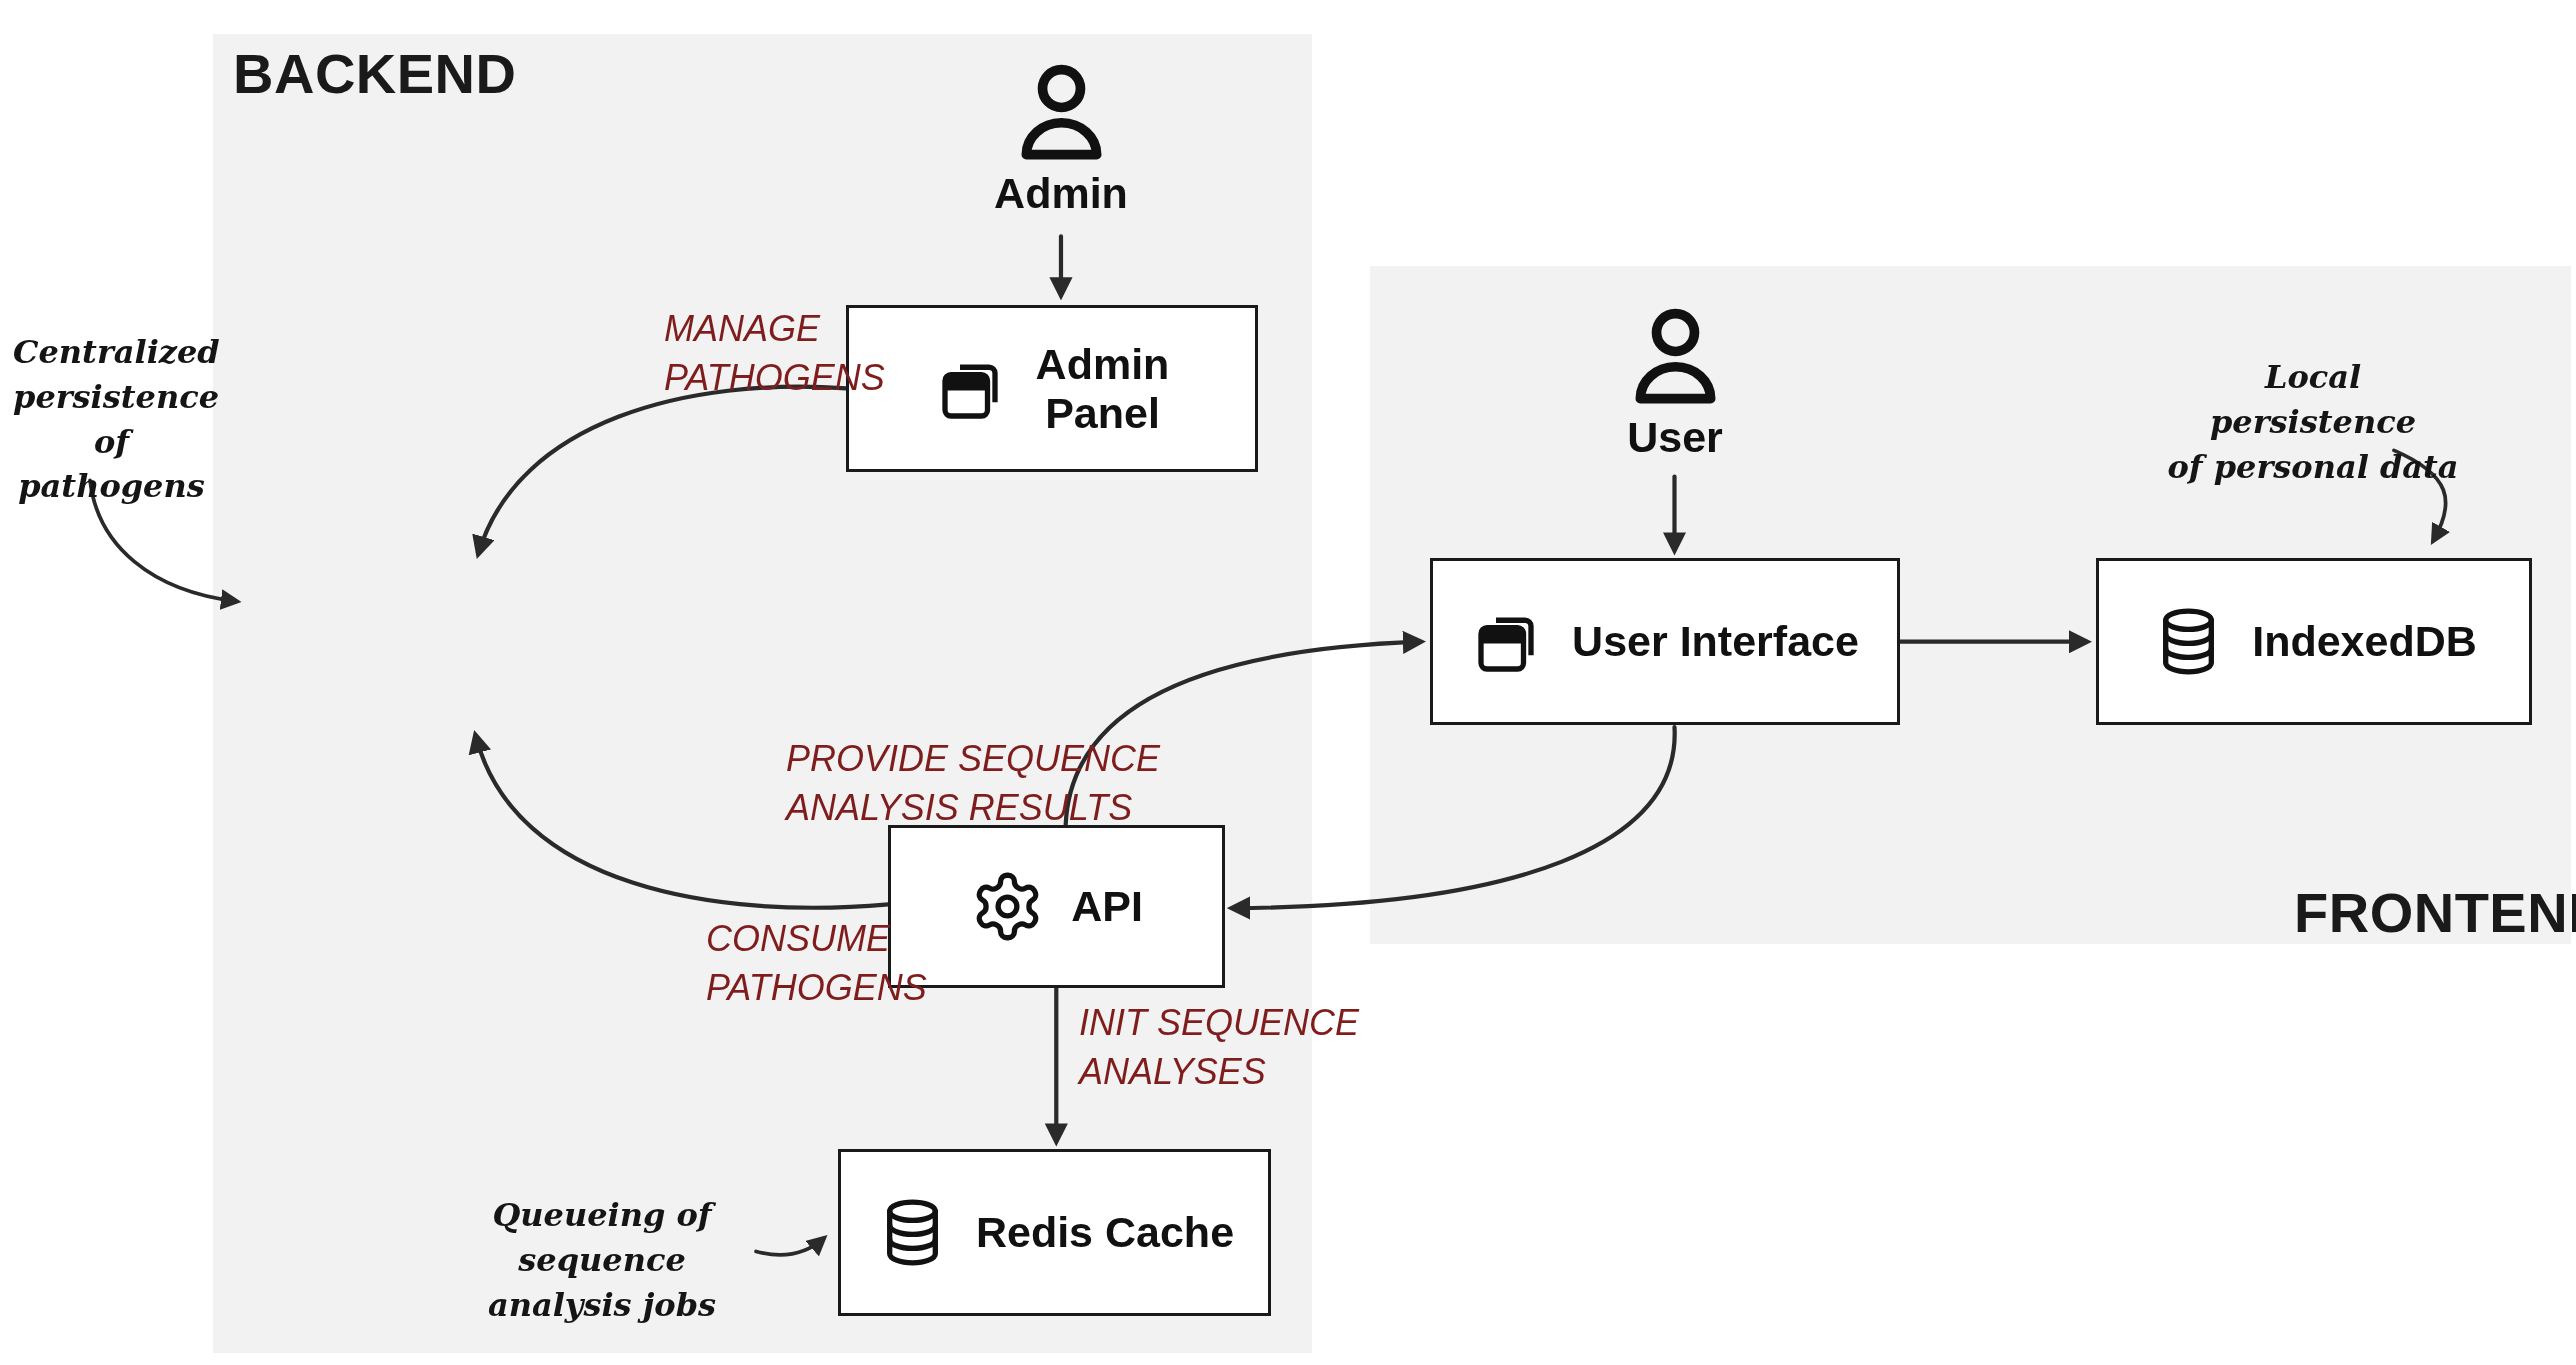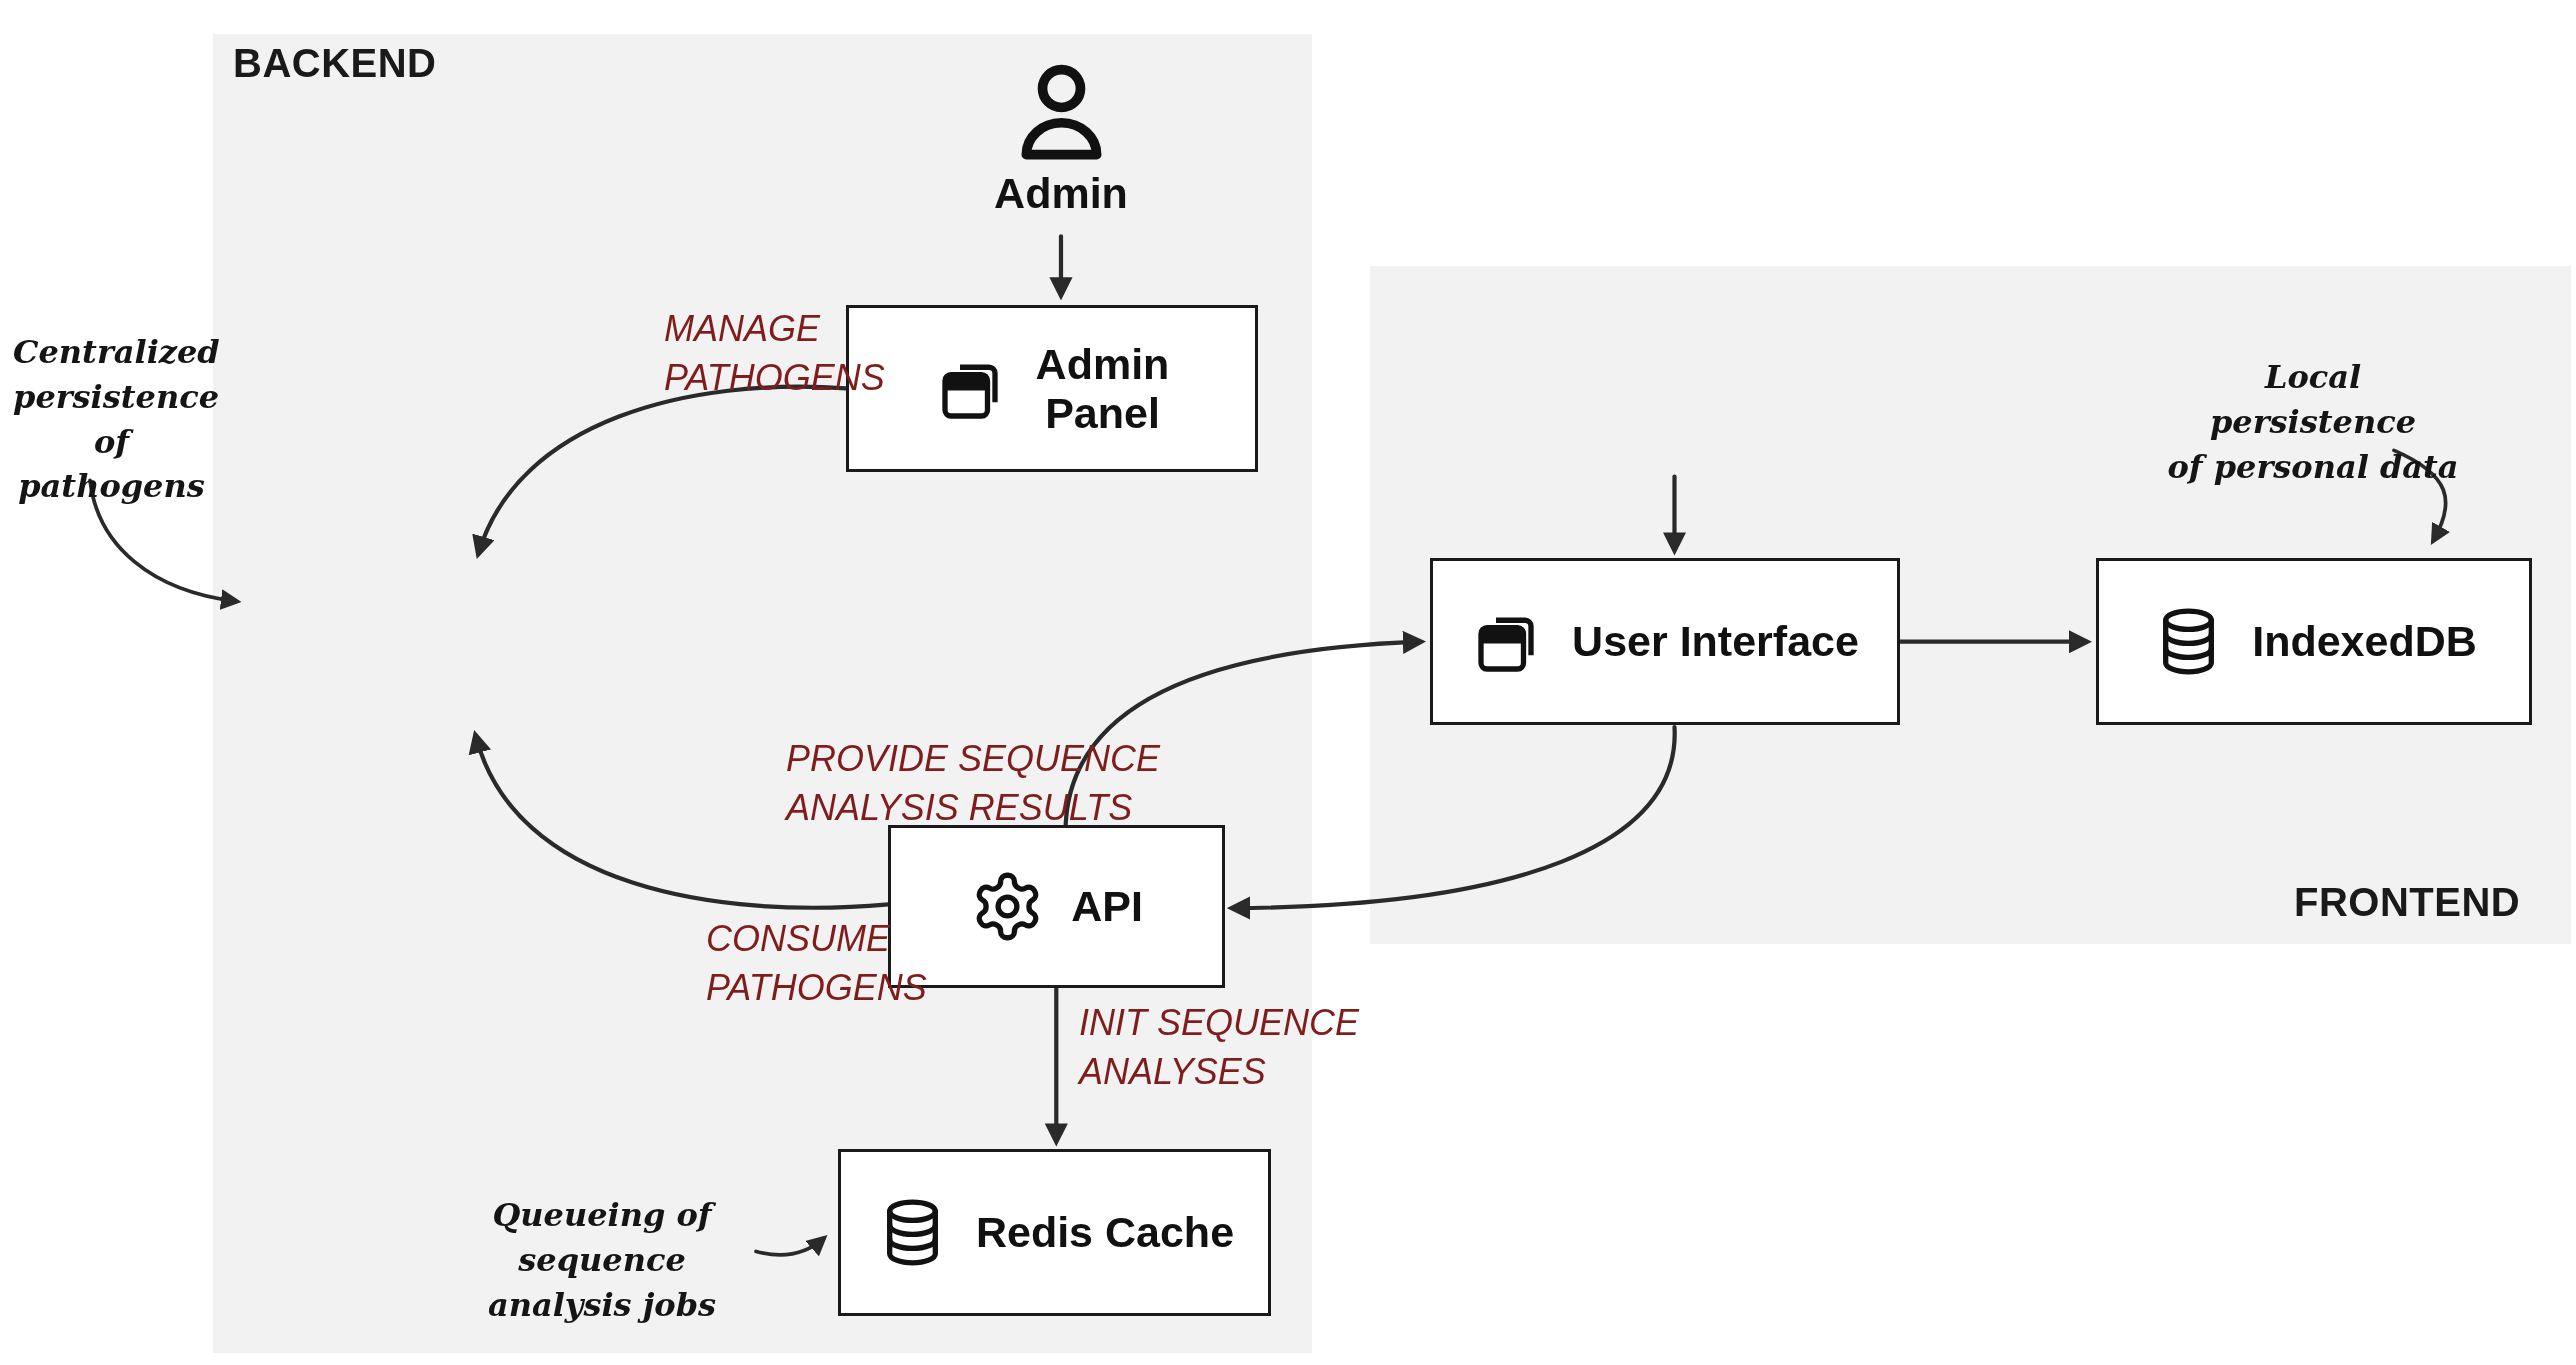--- a/index.html
+++ b/index.html
@@ -1,21 +1,21 @@
 <!DOCTYPE html>
 <html style="font-size:15px"><head>
 <meta charset="utf-8">
 <style>
   html,body{margin:0;padding:0;background:#ffffff;}
   .stage{
     position:relative;width:2576px;height:1366px;background:#ffffff;
     font-family:"Liberation Sans",sans-serif;color:#111;overflow:hidden;
   }
   .region{position:absolute;background:#f2f2f2;}
-  .region-label{position:absolute;font-size:40px;font-weight:800;letter-spacing:0.5px;color:#1a1a1a;}
+  .region-label{position:absolute;font-size:56px;font-weight:800;letter-spacing:0.5px;color:#1a1a1a;}
   svg.wires{position:absolute;left:0;top:0;pointer-events:none;}
   .node{
     position:absolute;background:#ffffff;border:3.8px solid #1a1a1a;
     display:flex;align-items:center;justify-content:center;gap:26px;box-sizing:border-box;
   }
   .nlabel{font-size:43px;font-weight:700;line-height:1.12;text-align:center;color:#111;}
   .nicon svg{display:block;}
   .actor{position:absolute;display:flex;flex-direction:column;align-items:center;}
   .actor-label{font-size:43px;font-weight:700;margin-top:0px;color:#111;}
   .edge-label{position:absolute;font-size:36px;font-style:italic;color:#7f1d1d;line-height:1.35;}
@@ -62,20 +62,29 @@
   <div class="actor" style="left:967px;top:58px;width:188px;">
     <span class="nicon">
       <svg width="111" height="111" viewBox="0 0 24 24" fill="none" stroke="#111" stroke-width="2.1" stroke-linecap="round" stroke-linejoin="round">
         <circle cx="12" cy="6.6" r="4.1"></circle>
         <path d="M4.4 20.9 a7.6 6.9 0 0 1 15.2 0 z"></path>
       </svg>
     </span>
     <span class="actor-label">Admin</span>
   </div>
 
+  <div class="actor" style="left:1581px;top:302px;width:188px;">
+    <span class="nicon">
+      <svg width="111" height="111" viewBox="0 0 24 24" fill="none" stroke="#111" stroke-width="2.1" stroke-linecap="round" stroke-linejoin="round">
+        <circle cx="12" cy="6.6" r="4.1"></circle>
+        <path d="M4.4 20.9 a7.6 6.9 0 0 1 15.2 0 z"></path>
+      </svg>
+    </span>
+    <span class="actor-label">User</span>
+  </div>
 
   <div class="node" style="left:846px;top:305px;width:412px;height:167px;">
     <span class="nicon">
       <svg width="75" height="75" viewBox="0 0 24 24" fill="none" stroke="#111" stroke-width="1.7" stroke-linejoin="round">
         <path d="M8 5.2 h9.3 a1.9 1.9 0 0 1 1.9 1.9 v9.3"></path>
         <rect x="3.2" y="7.6" width="13.6" height="13.2" rx="1.9"></rect>
         <path d="M3.2 12.6 v-3.1 a1.9 1.9 0 0 1 1.9-1.9 h9.8 a1.9 1.9 0 0 1 1.9 1.9 v3.1 z" fill="#111" stroke="none"></path>
       </svg>
     </span>
     <span class="nlabel preline">Admin

